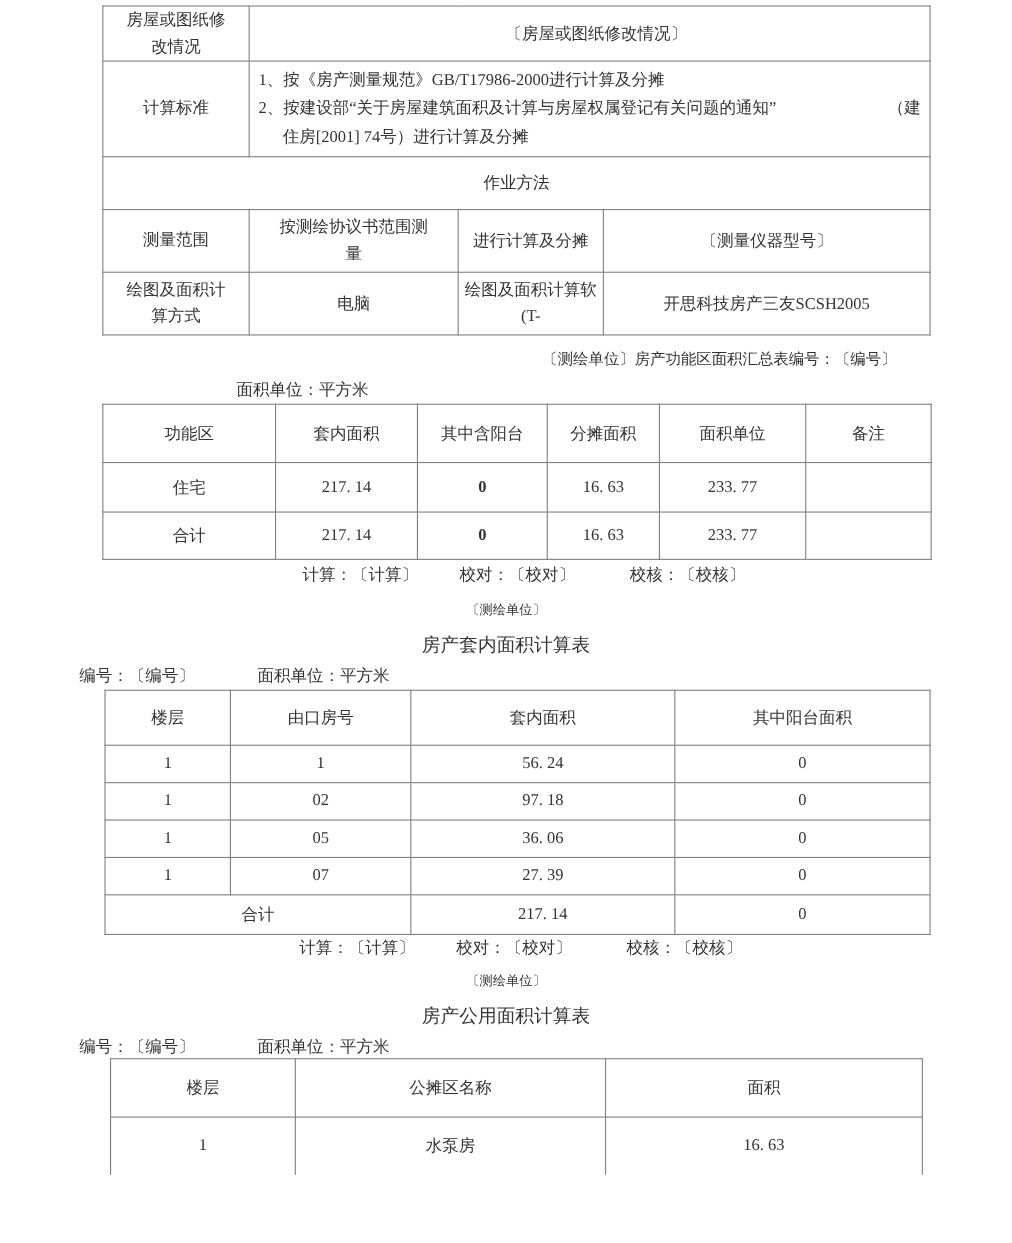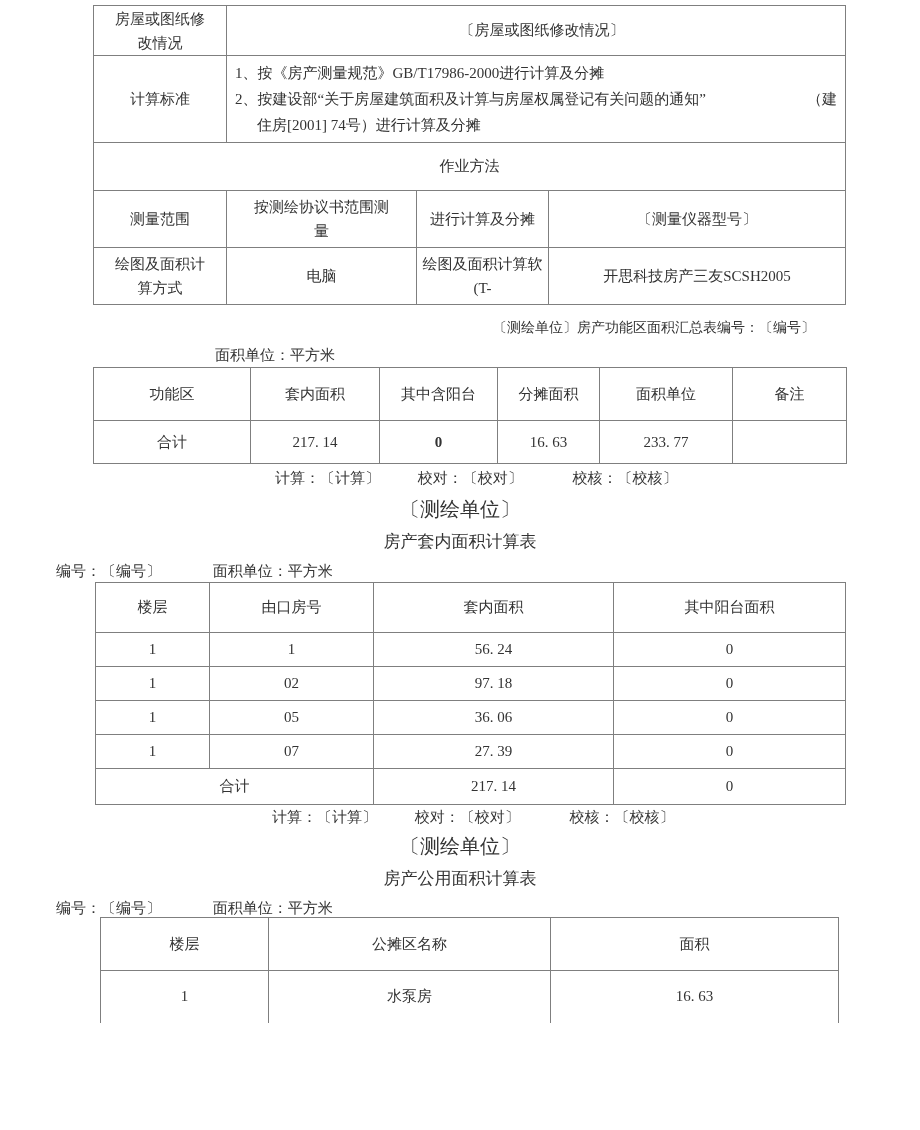--- a/index.html
+++ b/index.html
@@ -29,24 +29,24 @@
 
   
   .title-line{margin-top:12px;width:845px;text-align:right;padding-right:30px;
               box-sizing:border-box;font-size:14px;line-height:22px;}
   .unit-line1{margin:6px 0 0 215px;line-height:20px;}
   .sign-line{line-height:20px;}
   .sign1{margin:4px 0 0 275px;}
   .sign2{margin:2px 0 0 272px;}
   .sign-line span{display:inline-block;}
   .sign-line .g1{margin-right:34px;} .sign-line .g2{margin-right:46px;}
-  .unit-center{margin-top:10px;width:920px;text-align:center;line-height:22px;font-size:20px;}
+  .unit-center{margin-top:10px;width:920px;text-align:center;line-height:22px;font-size:12px;}
   .unit-center.m8{margin-top:8px;}
   .sec-title{margin-top:10px;width:920px;text-align:center;font-size:17px;line-height:24px;}
-  .meta-line{margin:8px 0 0 56px;line-height:18px;}
+  .meta-line{margin:8px 0 0 72px;line-height:18px;font-family:Liberation Mono, monospace;}
   .meta-line .unit-part{margin-left:48px;}
 
   
   .t2{margin:2px 0 0 93px;width:753px;}
   .t2 .hr{height:53px;} .t2 .dr1{height:45px;} .t2 .dr2{height:43px;}
 
   
   .t3{margin:2px 0 0 95px;width:750px;}
   .t3 .hr{height:50px;} .t3 .dr{height:34px;} .t3 .tr-total{height:36px;}
 
@@ -113,20 +113,28 @@
     </colgroup>
   <tbody>
       <tr class="hr">
     <th>功能区</th>
     <th>套内面积</th>
     <th>其中含阳台</th>
     <th>分摊面积</th>
     <th>面积单位</th>
     <th>备注</th>
   </tr>
+  <tr class="dr1">
+    <td>住宅</td>
+    <td>217. 14</td>
+    <td class="bold">0</td>
+    <td>16. 63</td>
+    <td>233. 77</td>
+    <td></td>
+  </tr>
   <tr class="dr2">
     <td>合计</td>
     <td>217. 14</td>
     <td class="bold">0</td>
     <td>16. 63</td>
     <td>233. 77</td>
     <td></td>
   </tr>
 </tbody>
   </table>

